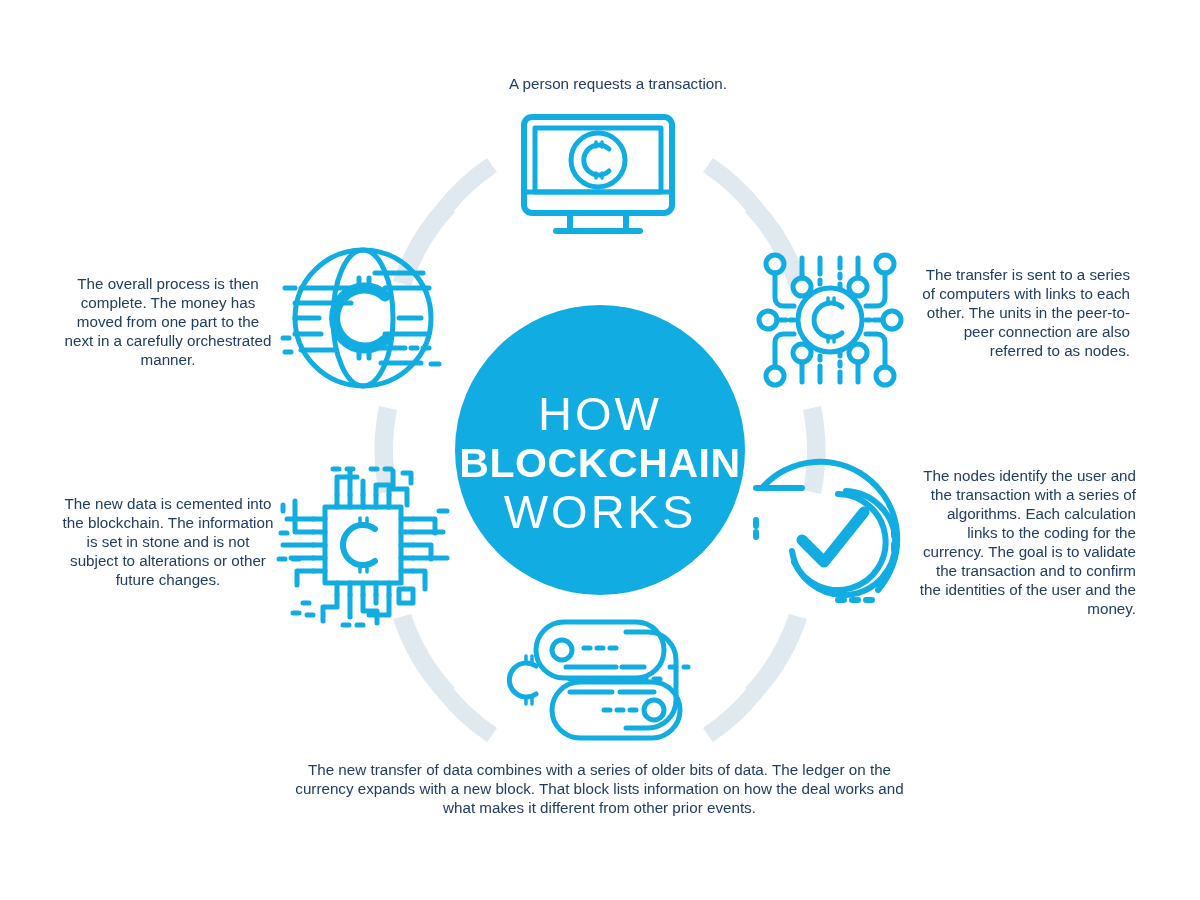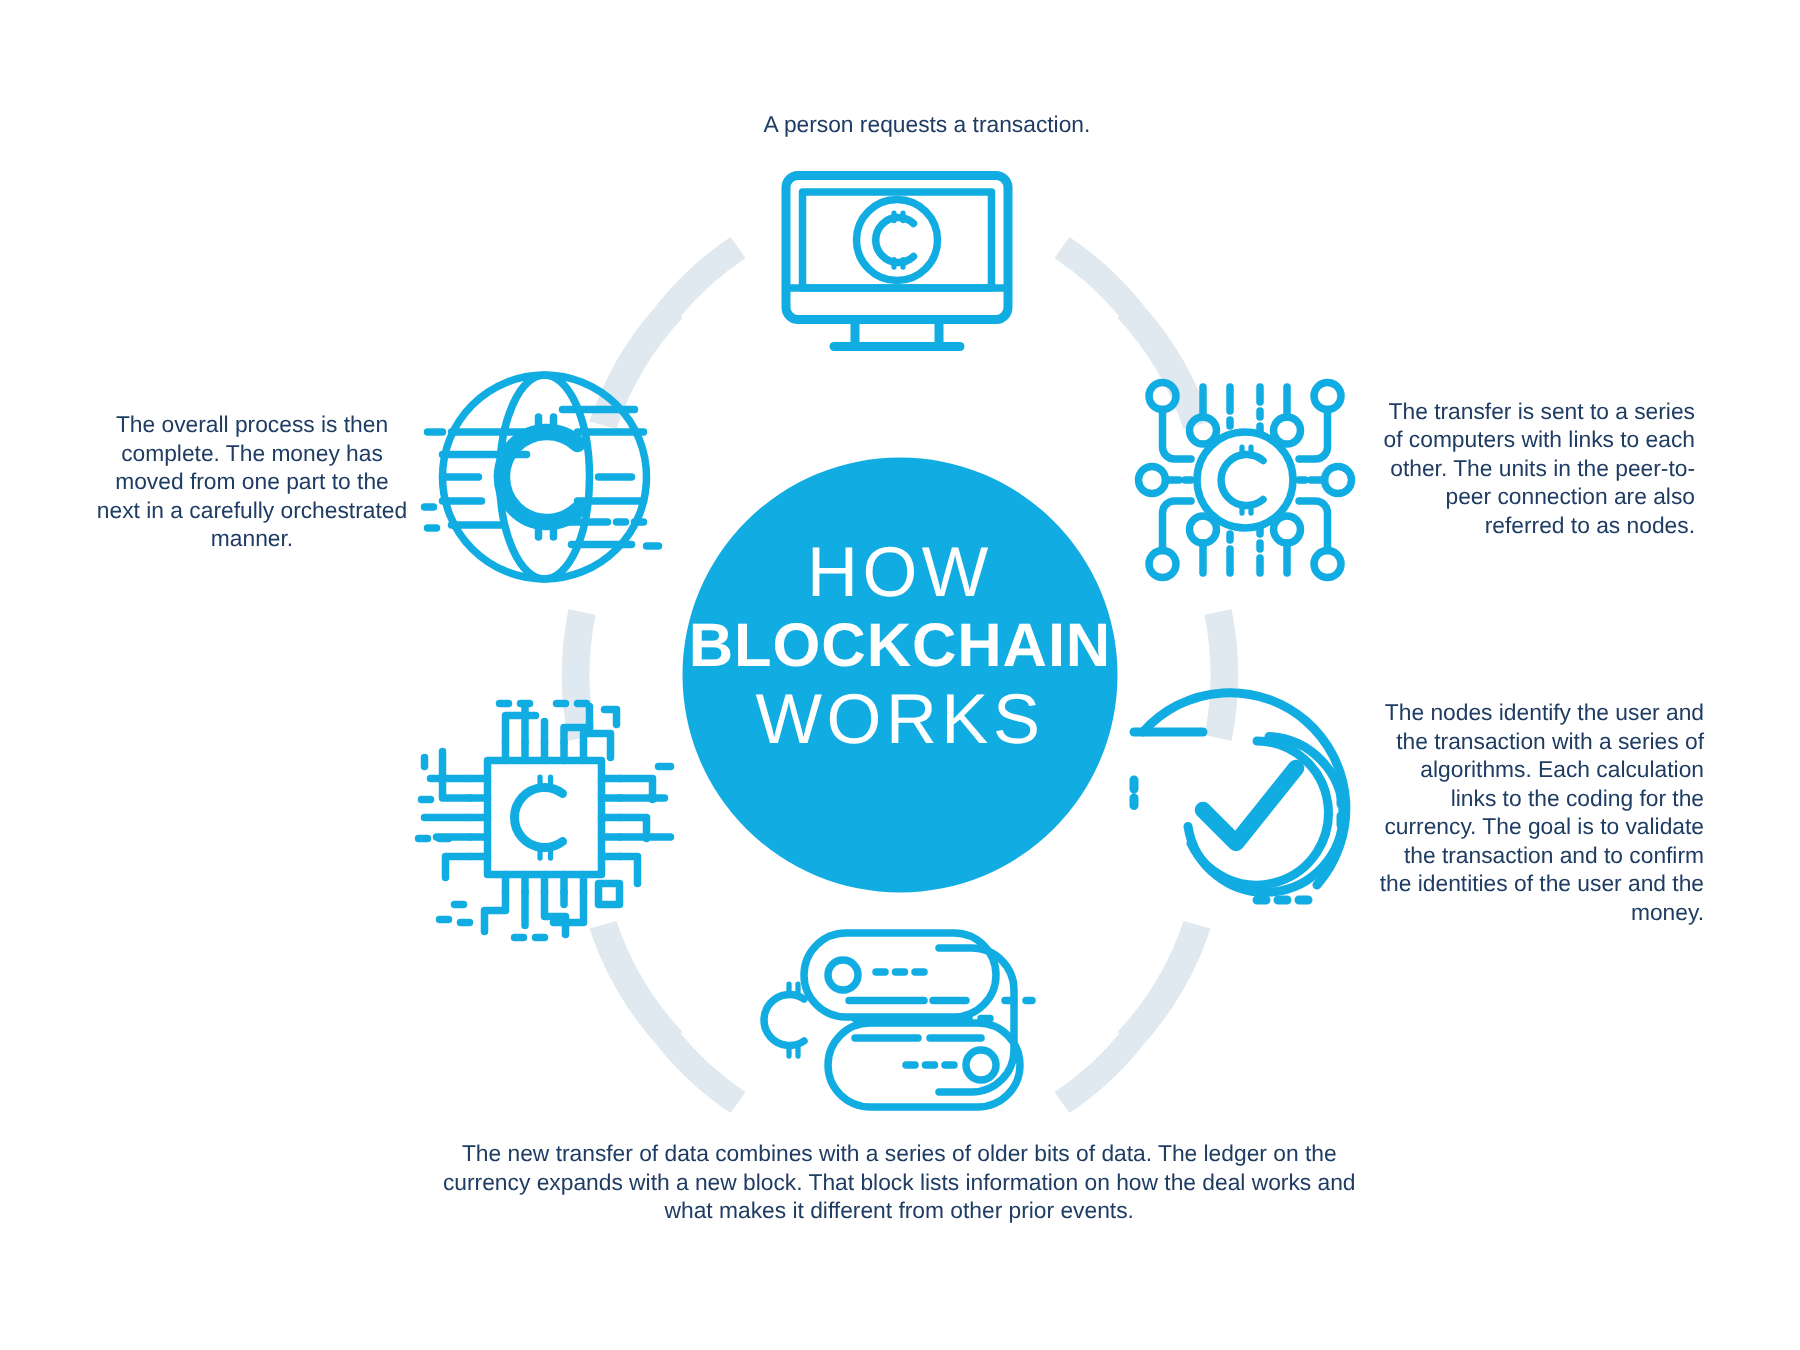--- a/index.html
+++ b/index.html
@@ -42,20 +42,21 @@
     width: 290px;
     text-align: center;
     color: #ffffff;
     letter-spacing: 0.5px;
   }
   .t-how {
     font-size: 47px;
     line-height: 52px;
     font-weight: 300;
     letter-spacing: 3px;
+    margin-top: 33px;
   }
   .t-block {
     font-size: 41px;
     line-height: 46px;
     font-weight: bold;
     letter-spacing: 0.6px;
   }
   .t-works {
     font-size: 47px;
     line-height: 52px;
@@ -275,16 +276,17 @@
   </svg>
 
   <div class="cap cap-center" style="left:428px; top:74px; width:380px;">A person requests a transaction.</div>
 
   <div class="cap cap-right" style="left:918px; top:265px; width:212px;">The transfer is sent to a series of computers with links to each other. The units in the peer-to-peer connection are also referred to as nodes.</div>
 
   <div class="cap cap-right" style="left:918px; top:466px; width:218px;">The nodes identify the user and the transaction with a series of algorithms. Each calculation links to the coding for the currency. The goal is to validate the transaction and to confirm the identities of the user and the money.</div>
 
   <div class="cap cap-center" style="left:287px; top:760px; width:625px;">The new transfer of data combines with a series of older bits of data. The ledger on the currency expands with a new block. That block lists information on how the deal works and what makes it different from other prior events.</div>
 
+  <div class="cap cap-left" style="left:62px; top:494px; width:212px;">The new data is cemented into the blockchain. The information is set in stone and is not subject to alterations or other future changes.</div>
 
   <div class="cap cap-left" style="left:62px; top:274px; width:212px;">The overall process is then complete. The money has moved from one part to the next in a carefully orchestrated manner.</div>
 
 </div>
 
 </body></html>

